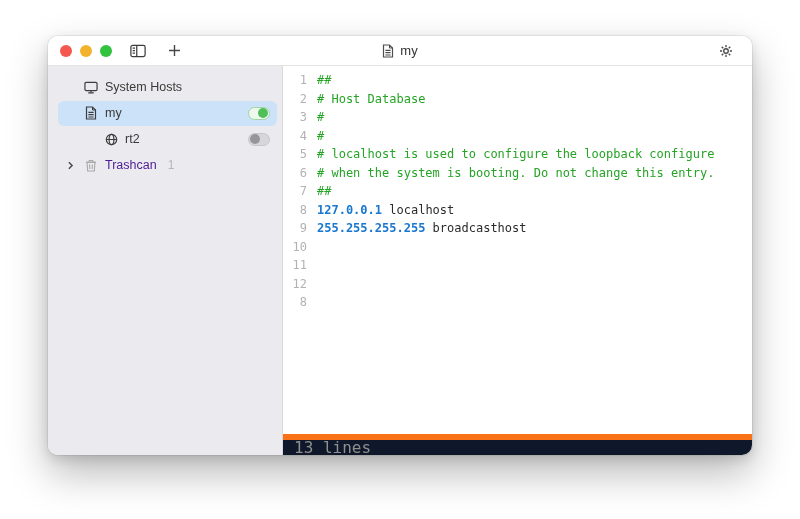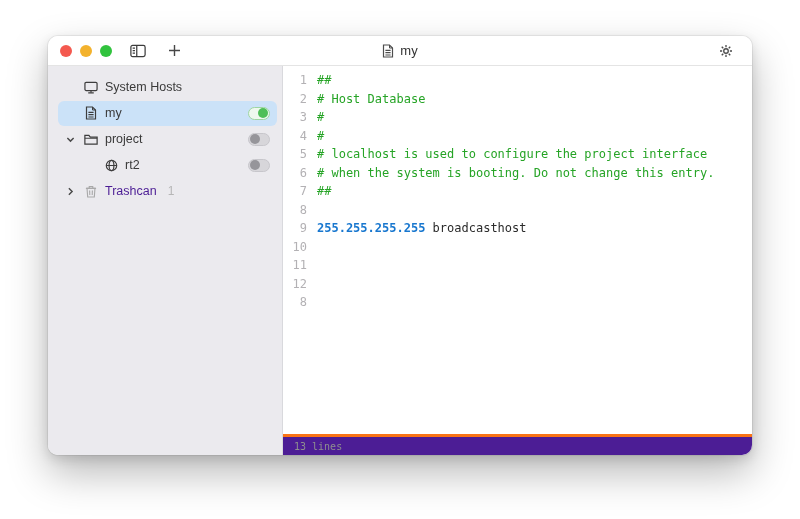--- a/index.html
+++ b/index.html
@@ -72,23 +72,23 @@
   .main { flex:1; display:flex; flex-direction:column; min-width:0; background:#ffffff; }
   .editor { flex:1; padding-top:5px; overflow:hidden; font-family:"DejaVu Sans Mono", monospace; font-size:12px; }
   .cline { display:flex; height:18.5px; line-height:18.5px; }
   .gutter { width:24px; flex:0 0 24px; text-align:right; color:#b3b1b4; user-select:none; }
   .code { margin-left:10px; white-space:pre; color:#2b2b2b; }
   .code .c-comment { color:#26a426; }
   .code .c-ip { color:#1877cf; font-weight:bold; }
   .code .c-text { color:#2b2b2b; }
   
   .statusbar {
-    height:21px; flex:0 0 21px; background:#4c1d95; border-top:3px solid #f97316;
+    height:21px; flex:0 0 21px; background:#0f172a; border-top:6px solid #f97316;
     display:flex; align-items:center; padding-left:11px;
-    font-family:"DejaVu Sans Mono", monospace; font-size:10px; color:#8f8f8f;
+    font-family:"DejaVu Sans Mono", monospace; font-size:16px; color:#8f8f8f;
   }
   svg { display:block; }
 </style>
 </head>
 <body>
 
 <div class="window">
 
   <div class="titlebar">
     <div class="traffic">
@@ -163,39 +163,20 @@
               <line x1="3.4" y1="8.7" x2="8.6" y2="8.7"></line>
               <line x1="3.4" y1="11" x2="8.6" y2="11"></line>
             </svg>
           </span>
           <span class="slabel">my</span>
           <span class="sspacer"></span>
           <span class="toggle on">
             <span class="knob"></span>
           </span>
         </div>
-        <div class="srow">
-          <div class="hl"></div>
-          <span class="chev">
-            <svg width="9" height="9" viewBox="0 0 10 10" fill="none" stroke="currentColor" stroke-width="1.6">
-              <path d="M1.5 3.2 5 6.8 8.5 3.2"></path>
-            </svg>
-          </span>
-          <span class="ico">
-            <svg width="14" height="13" viewBox="0 0 16 14" fill="none" stroke="currentColor" stroke-width="1.4">
-              <path d="M1 2.2h4.6l1.6 2h7.8v8H1z"></path>
-              <path d="M1 5.6h14" stroke-width="1.1"></path>
-            </svg>
-          </span>
-          <span class="slabel">project</span>
-          <span class="sspacer"></span>
-          <span class="toggle off">
-            <span class="knob"></span>
-          </span>
-        </div>
         <div class="srow indent1">
           <div class="hl"></div>
           <span class="chev"></span>
           <span class="ico">
             <svg width="13" height="13" viewBox="0 0 14 14" fill="none" stroke="currentColor" stroke-width="1.3">
               <circle cx="7" cy="7" r="5.6"></circle>
               <line x1="1.4" y1="7" x2="12.6" y2="7"></line>
               <ellipse cx="7" cy="7" rx="2.6" ry="5.6"></ellipse>
             </svg>
           </span>
@@ -239,32 +220,33 @@
           <div class="cline">
             <span class="gutter">3</span>
             <span class="code"><span class="c-comment">#</span></span>
           </div>
           <div class="cline">
             <span class="gutter">4</span>
             <span class="code"><span class="c-comment">#</span></span>
           </div>
           <div class="cline">
             <span class="gutter">5</span>
-            <span class="code"><span class="c-comment"># localhost is used to configure the project interface</span></span>
+            <span class="code"><span class="c-comment"># localhost is used to configure the loopback configure</span></span>
           </div>
           <div class="cline">
             <span class="gutter">6</span>
             <span class="code"><span class="c-comment"># when the system is booting. Do not change this entry.</span></span>
           </div>
           <div class="cline">
             <span class="gutter">7</span>
             <span class="code"><span class="c-comment">##</span></span>
           </div>
           <div class="cline">
             <span class="gutter">8</span>
+            <span class="code"><span class="c-ip">127.0.0.1</span><span class="c-text"> localhost</span></span>
           </div>
           <div class="cline">
             <span class="gutter">9</span>
             <span class="code"><span class="c-ip">255.255.255.255</span><span class="c-text"> broadcasthost</span></span>
           </div>
           <div class="cline">
             <span class="gutter">10</span>
             <span class="code"></span>
           </div>
           <div class="cline">

